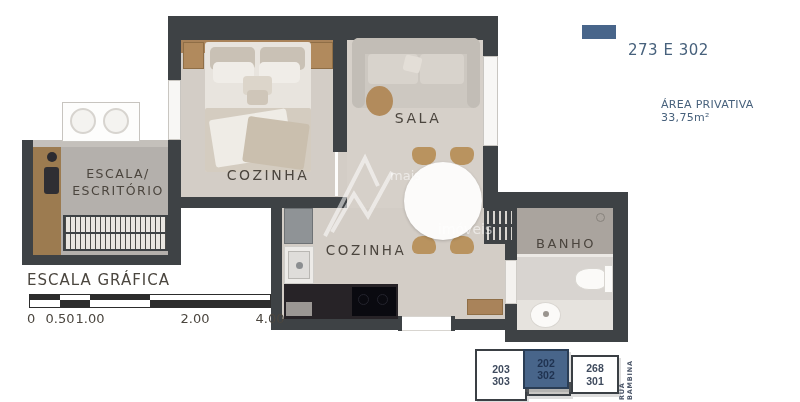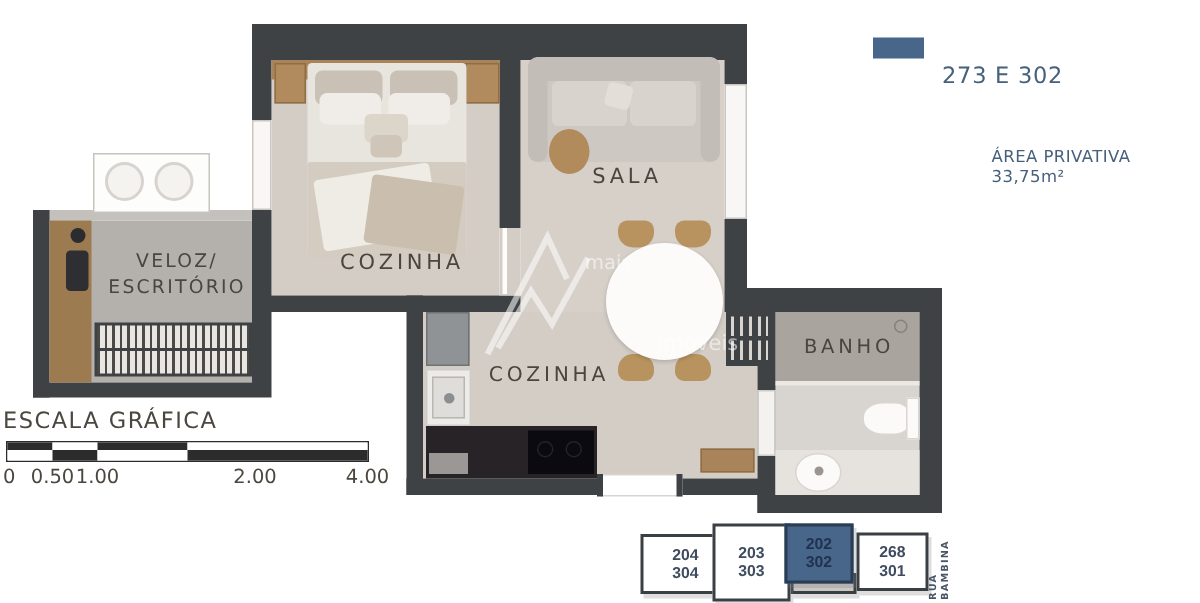--- a/index.html
+++ b/index.html
@@ -120,62 +120,58 @@
   <div class="abs" style="left:33px;top:147px;width:28px;height:108px;background:#9c7b50;"></div>
   <div class="abs" style="left:44px;top:167px;width:15px;height:27px;background:#2f2e33;border-radius:3px;"></div>
   <div class="abs" style="left:47px;top:152px;width:10px;height:10px;background:#2c2b30;border-radius:50%;"></div>
   <div class="wall" style="left:63px;top:215px;width:105px;height:36px;"></div>
   <div class="stripes abs" style="left:65px;top:217px;width:101px;height:15px;"></div>
   <div class="stripes abs" style="left:65px;top:234px;width:101px;height:15px;"></div>
 
   <div class="room-label" style="left:268px;top:167px;">COZINHA</div>
   <div class="room-label" style="left:418px;top:110px;">SALA</div>
   <div class="room-label" style="left:366px;top:242px;font-size:13.5px;">COZINHA</div>
-  <div class="room-label" style="left:566px;top:224px;font-size:13px;">BANHO</div>
-  <div class="room-label" style="left:118px;top:166px;font-size:12.5px;letter-spacing:1.5px;">VELOZ/</div>
+  <div class="room-label" style="left:566px;top:236px;font-size:13px;">BANHO</div>
+  <div class="room-label" style="left:118px;top:166px;font-size:12.5px;letter-spacing:1.5px;">ESCALA/</div>
   <div class="room-label" style="left:118px;top:183px;font-size:12.5px;letter-spacing:1.5px;">ESCRITÓRIO</div>
 
   <div class="wm" style="left:322px;top:152px;width:78px;height:88px;">
     <svg width="78" height="88" viewBox="0 0 78 88">
       <path d="M3 84 L43 6 L56 34" fill="none" stroke="#fff" stroke-width="4"></path>
       <path d="M10 80 L32 42 L46 64 L70 20" fill="none" stroke="#fff" stroke-width="4"></path>
     </svg>
   </div>
   <div class="wm" style="left:390px;top:168px;font-size:13px;">mais</div>
   <div class="wm" style="left:438px;top:221px;font-size:14px;">imóveis</div>
 
   <div class="abs" style="left:582px;top:25px;width:34px;height:14px;background:#48658a;"></div>
   <div class="legend-text" style="left:628px;top:41px;font-size:15px;letter-spacing:.5px;">273 E 302</div>
   <div class="legend-text" style="left:661px;top:61px;font-size:11px;letter-spacing:.3px;margin-top:37px;">ÁREA PRIVATIVA 33,75m²</div>
 
-  <div class="abs" style="left:2px;top:271px;width:270px;height:55px;">
+  <div class="abs" style="left:27px;top:271px;width:270px;height:55px;">
     <div style="font-family:'DejaVu Sans',sans-serif;font-size:15px;letter-spacing:1px;color:#4b463f;">ESCALA GRÁFICA</div>
     <div class="abs" style="left:2px;top:23px;width:240px;height:12px;border:1px solid #2c2c2c;box-sizing:content-box;">
       <div class="abs" style="left:0;top:0;width:30px;height:5px;background:#2c2c2c;"></div>
       <div class="abs" style="left:30px;top:0;width:30px;height:5px;background:#fff;"></div>
       <div class="abs" style="left:60px;top:0;width:60px;height:5px;background:#2c2c2c;"></div>
       <div class="abs" style="left:120px;top:0;width:120px;height:5px;background:#fff;"></div>
       <div class="abs" style="left:0;top:5px;width:30px;height:7px;background:#fff;"></div>
       <div class="abs" style="left:30px;top:5px;width:30px;height:7px;background:#2c2c2c;"></div>
       <div class="abs" style="left:60px;top:5px;width:60px;height:7px;background:#fff;"></div>
       <div class="abs" style="left:120px;top:5px;width:120px;height:7px;background:#2c2c2c;"></div>
       <span class="scale-label" style="left:-3px;">0</span>
       <span class="scale-label" style="left:30px;transform:translateX(-50%);">0.50</span>
       <span class="scale-label" style="left:60px;transform:translateX(-50%);">1.00</span>
       <span class="scale-label" style="left:120px;transform:translateX(-50%);margin-left:45px;">2.00</span>
       <span class="scale-label" style="left:240px;transform:translateX(-50%);">4.00</span>
     </div>
   </div>
 
   <div class="abs" style="left:425px;top:346px;width:205px;height:56px;">
     <div class="abs" style="left:102px;top:36px;width:44px;height:14px;background:#c9c7c4;border:2px solid #3a3f44;box-sizing:border-box;box-shadow:2px 3px 0 rgba(120,120,120,.25);"></div>
-    <div class="kp-block" style="left:2px;top:10px;width:60px;height:40px;">
-      <span>204</span>
-      <span>304</span>
-    </div>
     <div class="kp-block" style="left:50px;top:3px;width:52px;height:52px;">
       <span>203</span>
       <span>303</span>
     </div>
     <div class="kp-block hl" style="left:98px;top:3px;width:46px;height:40px;">
       <span>202</span>
       <span>302</span>
     </div>
     <div class="kp-block" style="left:146px;top:9px;width:48px;height:39px;">
       <span>268</span>

